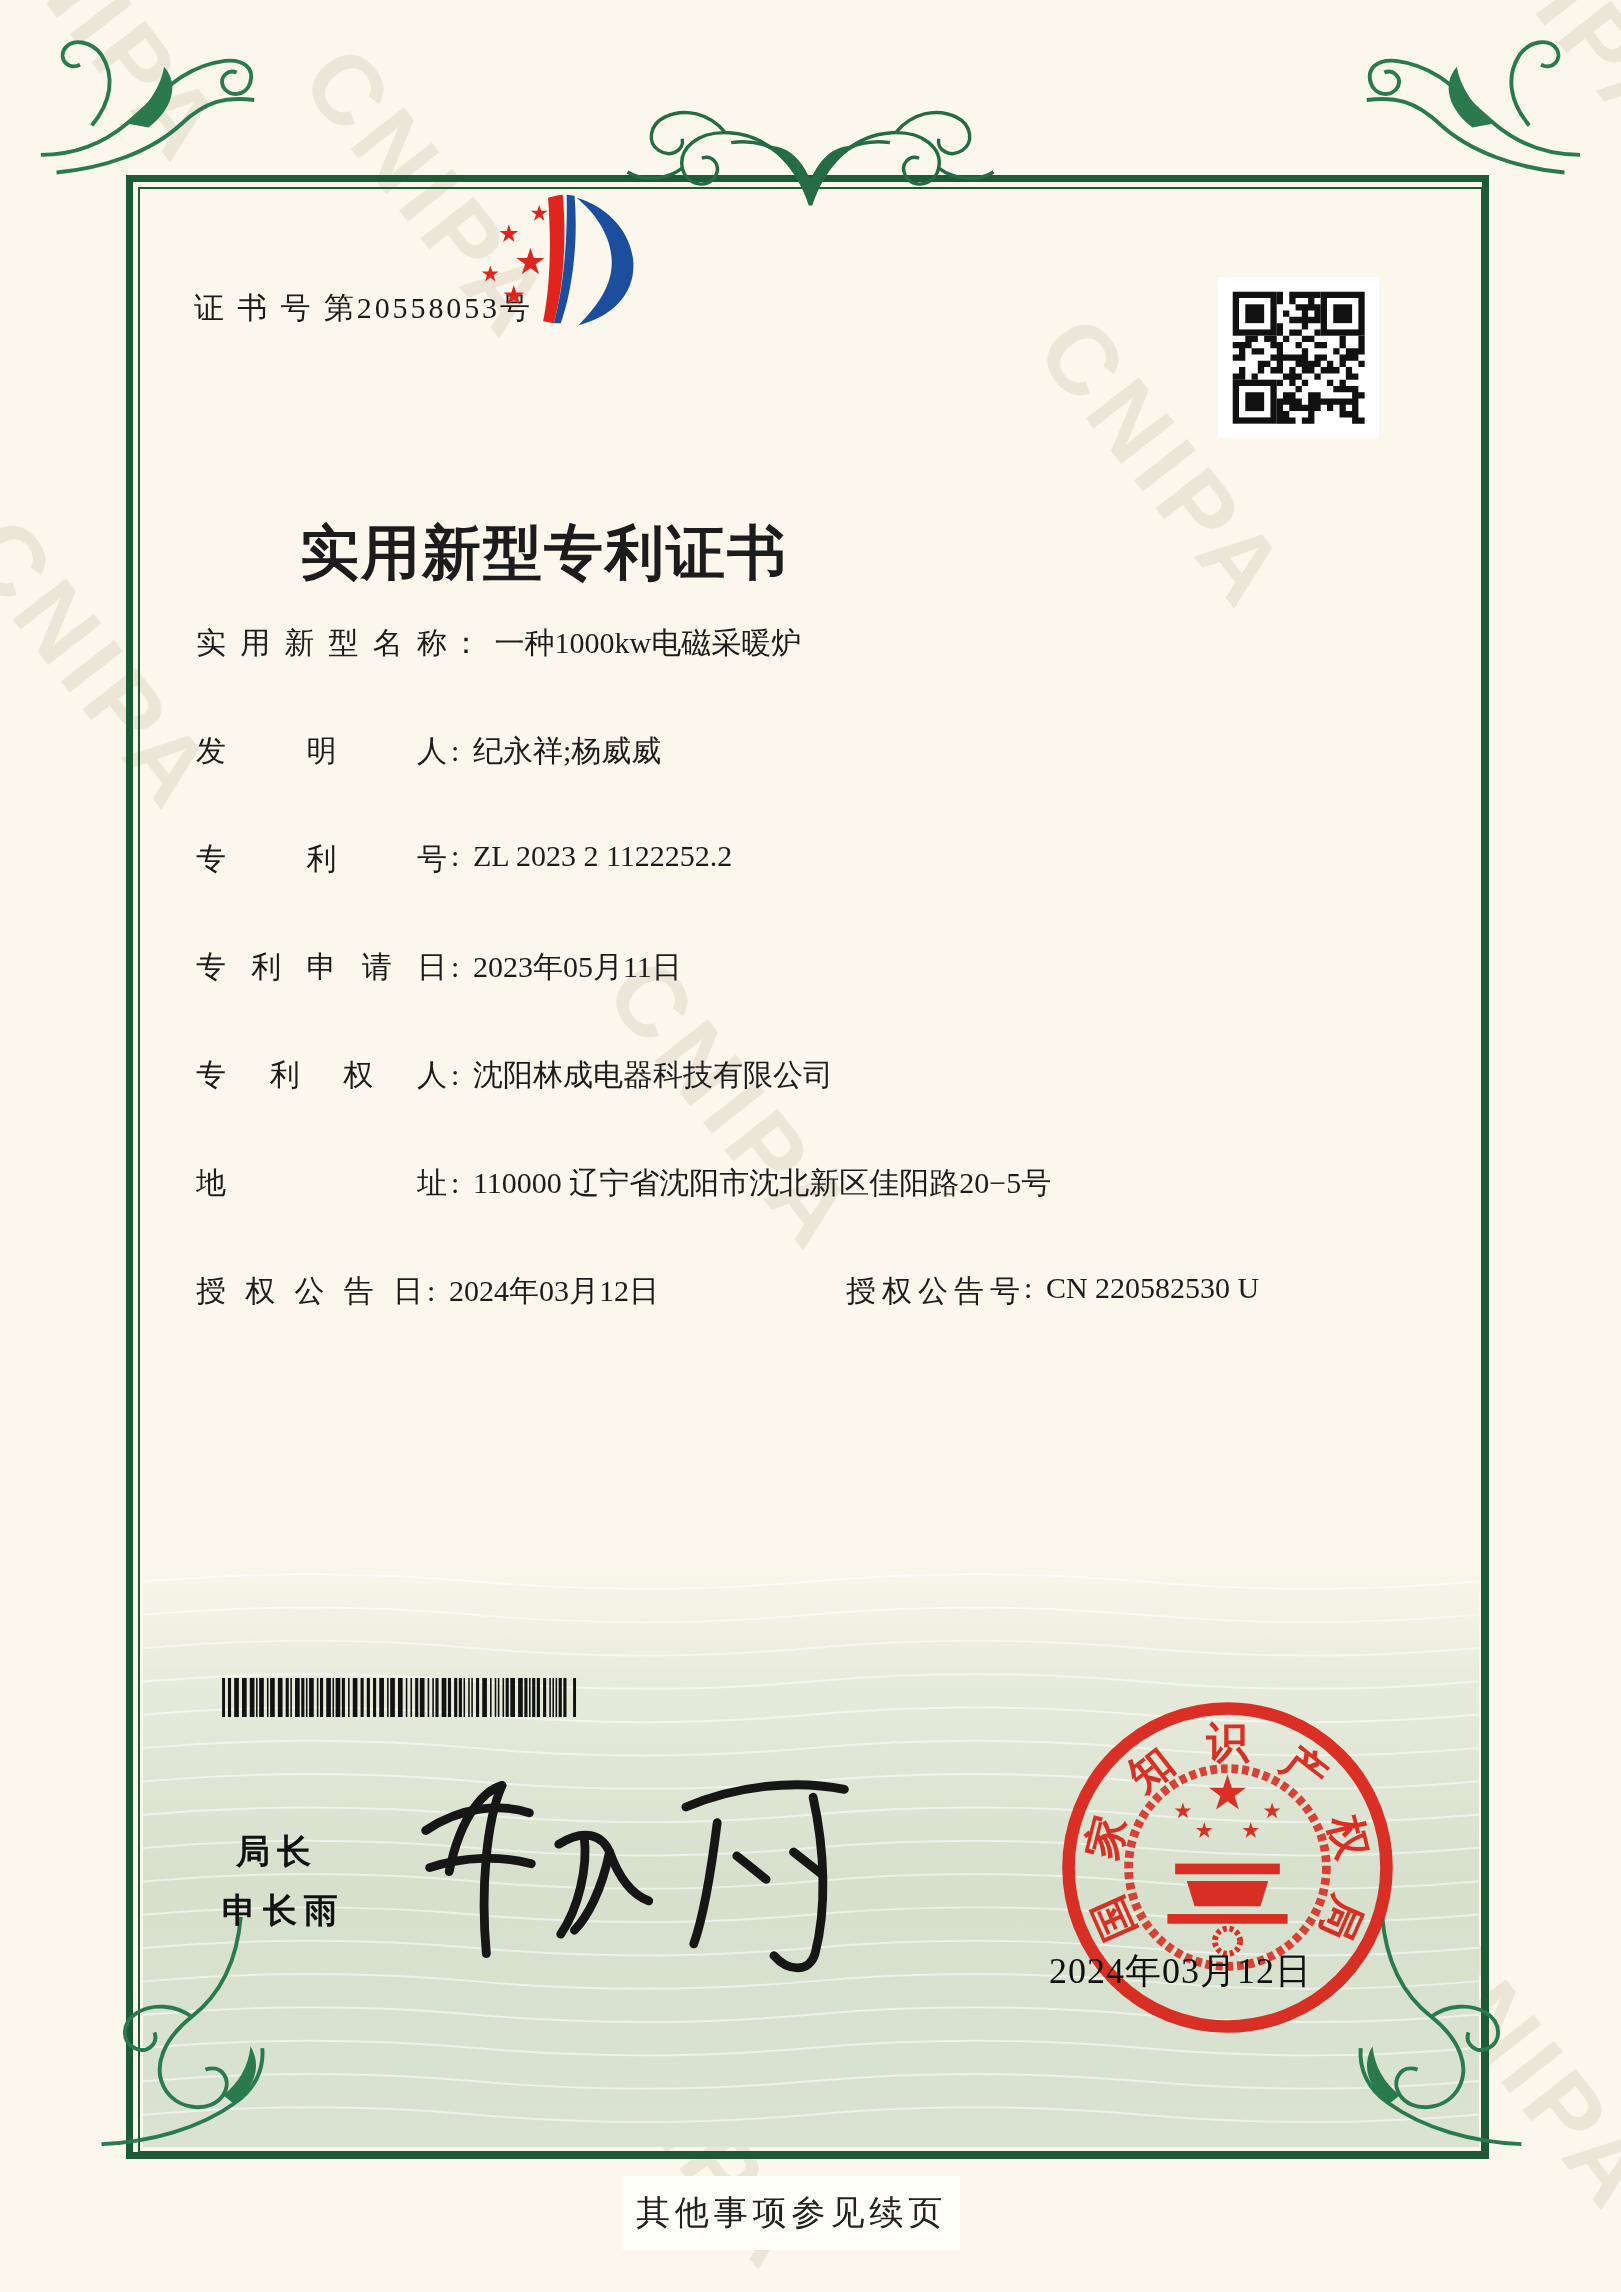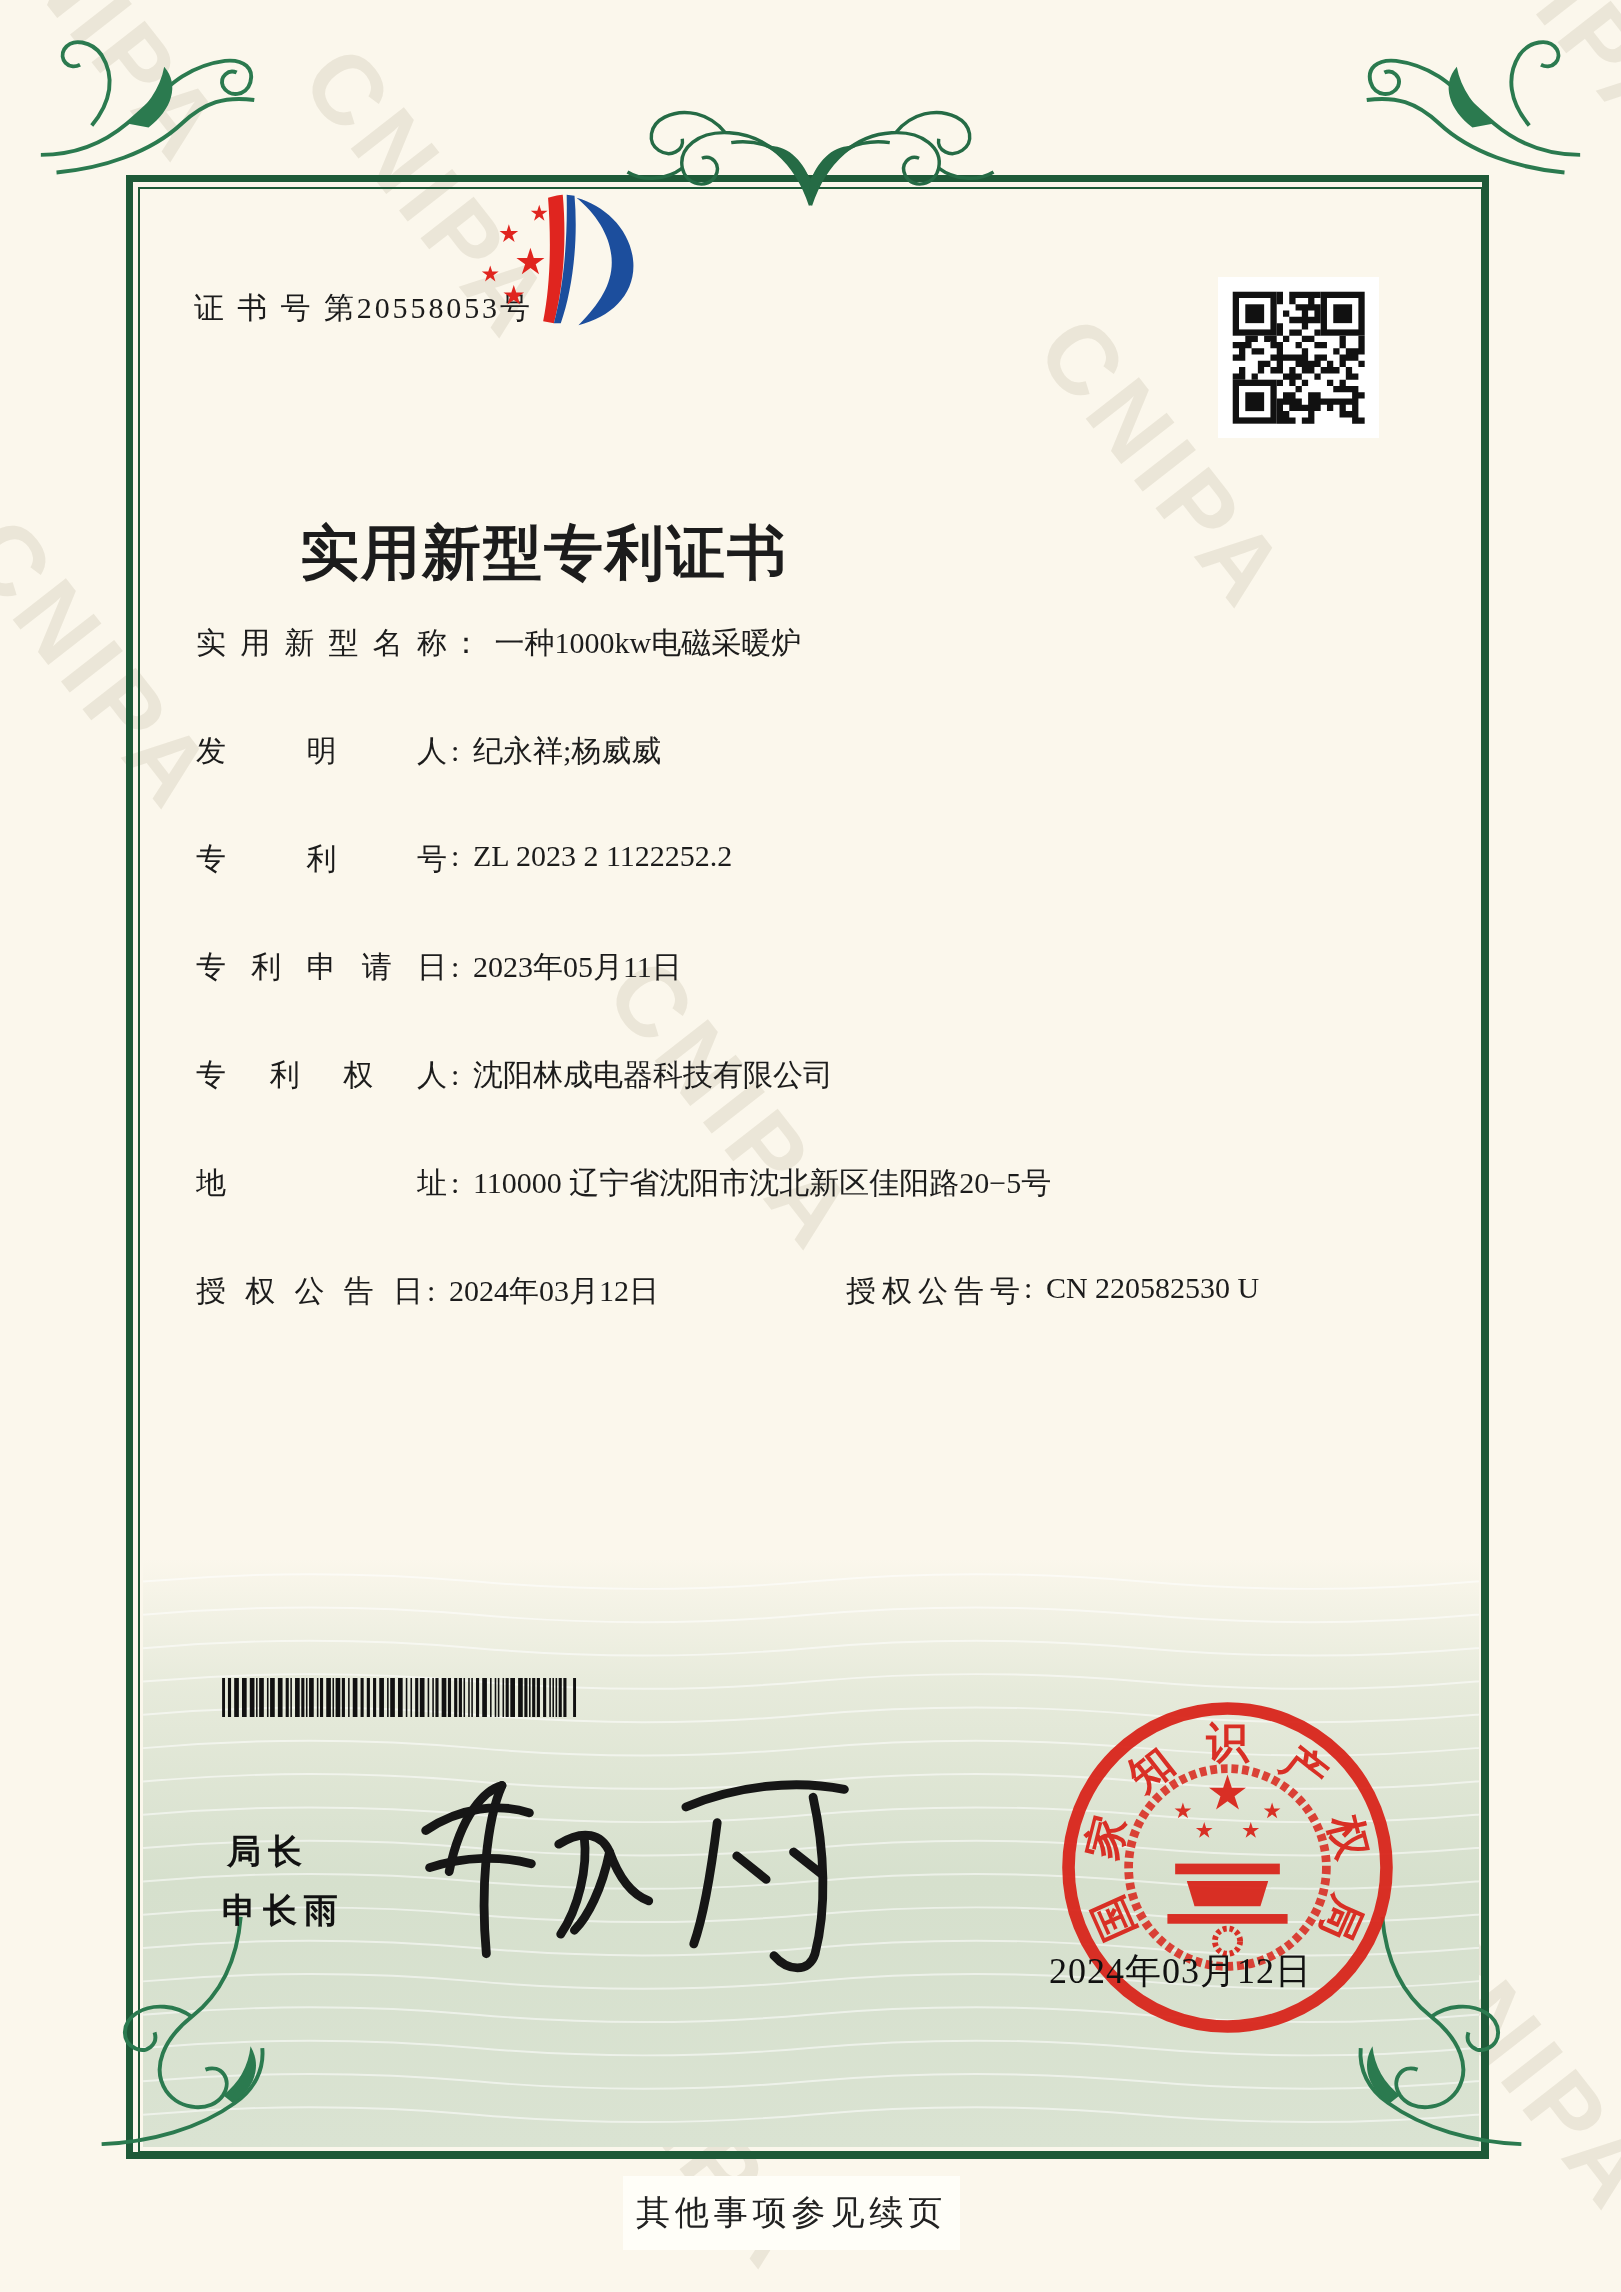--- a/index.html
+++ b/index.html
@@ -34,21 +34,21 @@
   .grant-label1{display:inline-block;width:227px;text-align-last:justify;vertical-align:top;}
   .grant2{position:absolute;left:606px;top:0;}
   .grant-label2{display:inline-block;width:174px;text-align-last:justify;vertical-align:top;margin-left:44px;}
   
   .paras{position:absolute;left:161px;top:1304px;width:1306px;font-size:28px;
          line-height:66px;text-align:justify;}
   .paras p{margin:0 0 19.6px 0;text-indent:2em;}
   
   .barcode{position:absolute;left:221px;top:1678px;}
   
-  .director-title{position:absolute;left:227px;top:1829px;font-size:34px;font-weight:600;
+  .director-title{position:absolute;left:236px;top:1829px;font-size:34px;font-weight:600;
       font-family:Liberation Mono, monospace;letter-spacing:6.9px;color:#111;}
   .director-name{position:absolute;left:222px;top:1888px;font-size:34px;font-weight:600;
       font-family:"Liberation Sans",sans-serif;letter-spacing:6.9px;color:#111;}
   .signature{position:absolute;left:392px;top:1762px;}
   
   .seal{position:absolute;left:1053px;top:1693px;opacity:.95;}
   .seal-date{position:absolute;left:1014px;top:1947px;width:333px;text-align:center;
              font-size:36px;color:#111;letter-spacing:1px;}
   
   .page-num{position:absolute;left:0;top:2098px;width:1490px;text-align:center;font-size:26.5px;}

